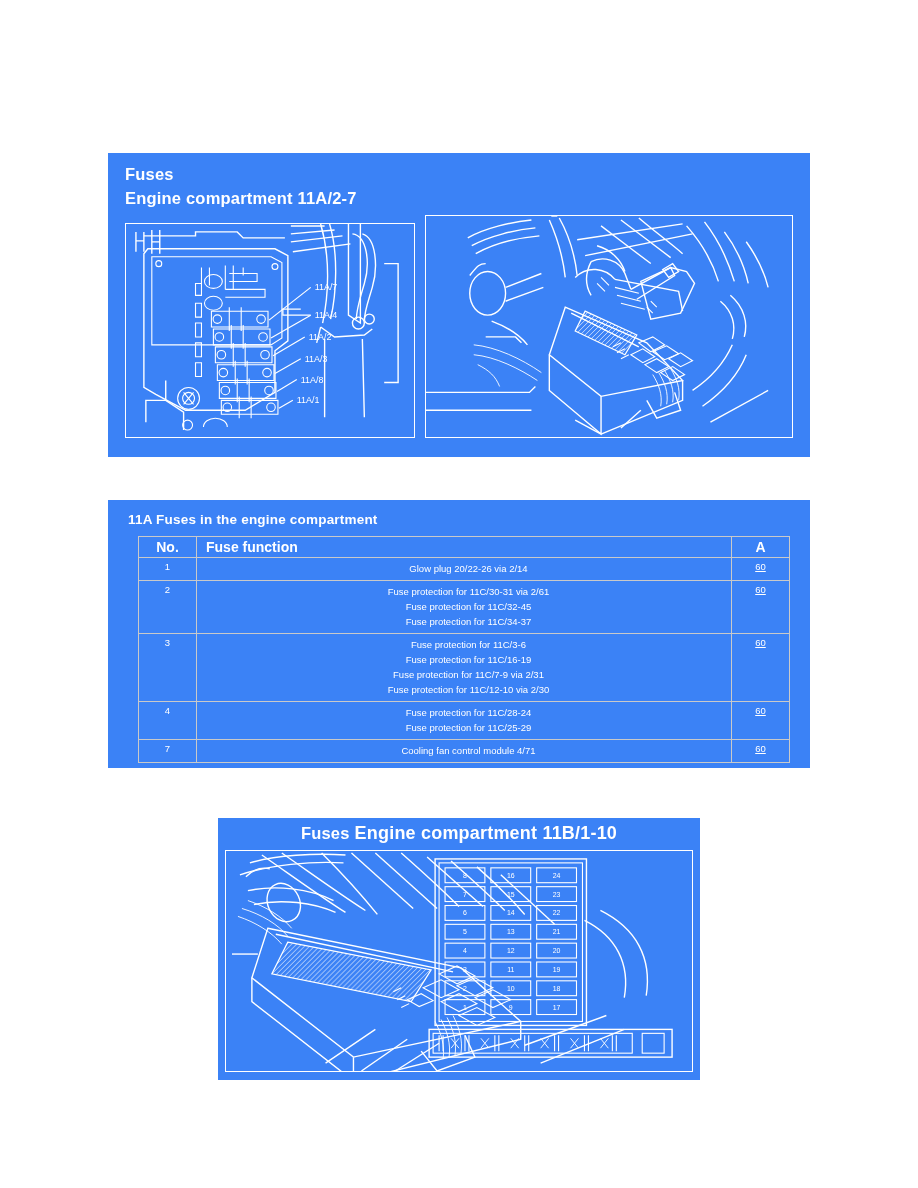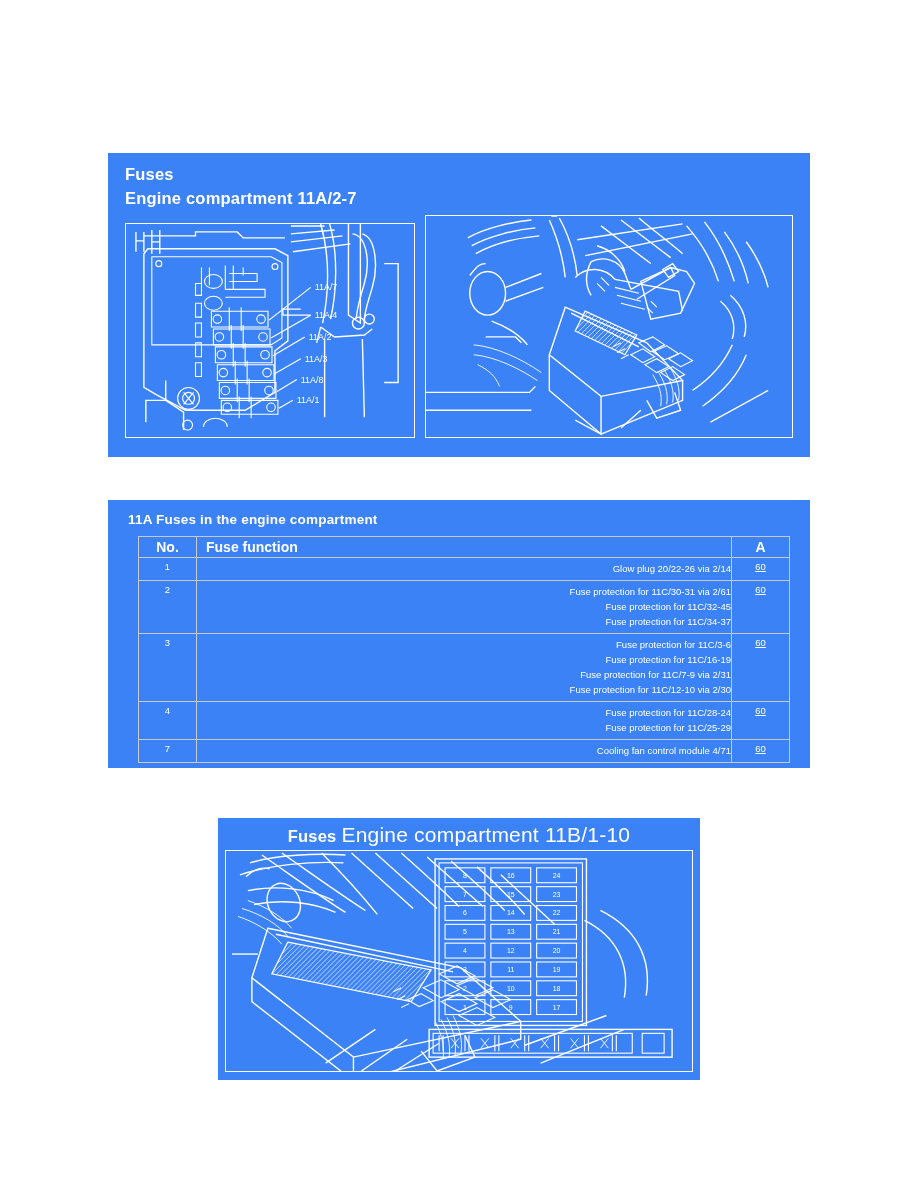--- a/index.html
+++ b/index.html
@@ -104,21 +104,21 @@
     font-size: 14px;
     font-weight: bold;
     height: 20px;
     line-height: 20px;
     padding: 0 6px;
   }
   #fuse-table thead th.c-no { text-align: center; }
   #fuse-table thead th.c-fn { text-align: left; padding-left: 9px; }
   #fuse-table thead th.c-a  { text-align: center; }
   #fuse-table td.c-no { text-align: center; padding-top: 3px; }
-  #fuse-table td.c-fn { text-align: right; padding: 3px 0 4px 9px; }
+  #fuse-table td.c-fn { text-align: center; padding: 3px 0 4px 9px; }
   #fuse-table td.c-a  { text-align: center; padding-top: 3px; text-decoration: underline; }
   #fuse-table td .line { display: block; line-height: 15px; white-space: nowrap; }
   .col-no { width: 58px; }
   .col-a  { width: 58px; }
 
   
   #fig-11b {
     left: 218px;
     top: 818px;
     width: 482px;
@@ -131,22 +131,22 @@
     width: 482px;
     text-align: center;
     white-space: nowrap;
   }
   #fig-11b .head-fuses {
     font-size: 16.5px;
     font-weight: bold;
     letter-spacing: 0.2px;
   }
   #fig-11b .head-rest {
-    font-size: 21px;
-    font-weight: normal;
+    font-size: 18px;
+    font-weight: bold;
     letter-spacing: 0.2px;
     margin-left: 5px;
     margin-top: 7px;
   }
   #art-bottom {
     left: 7px;
     top: 32px;
     width: 468px;
     height: 222px;
   }

